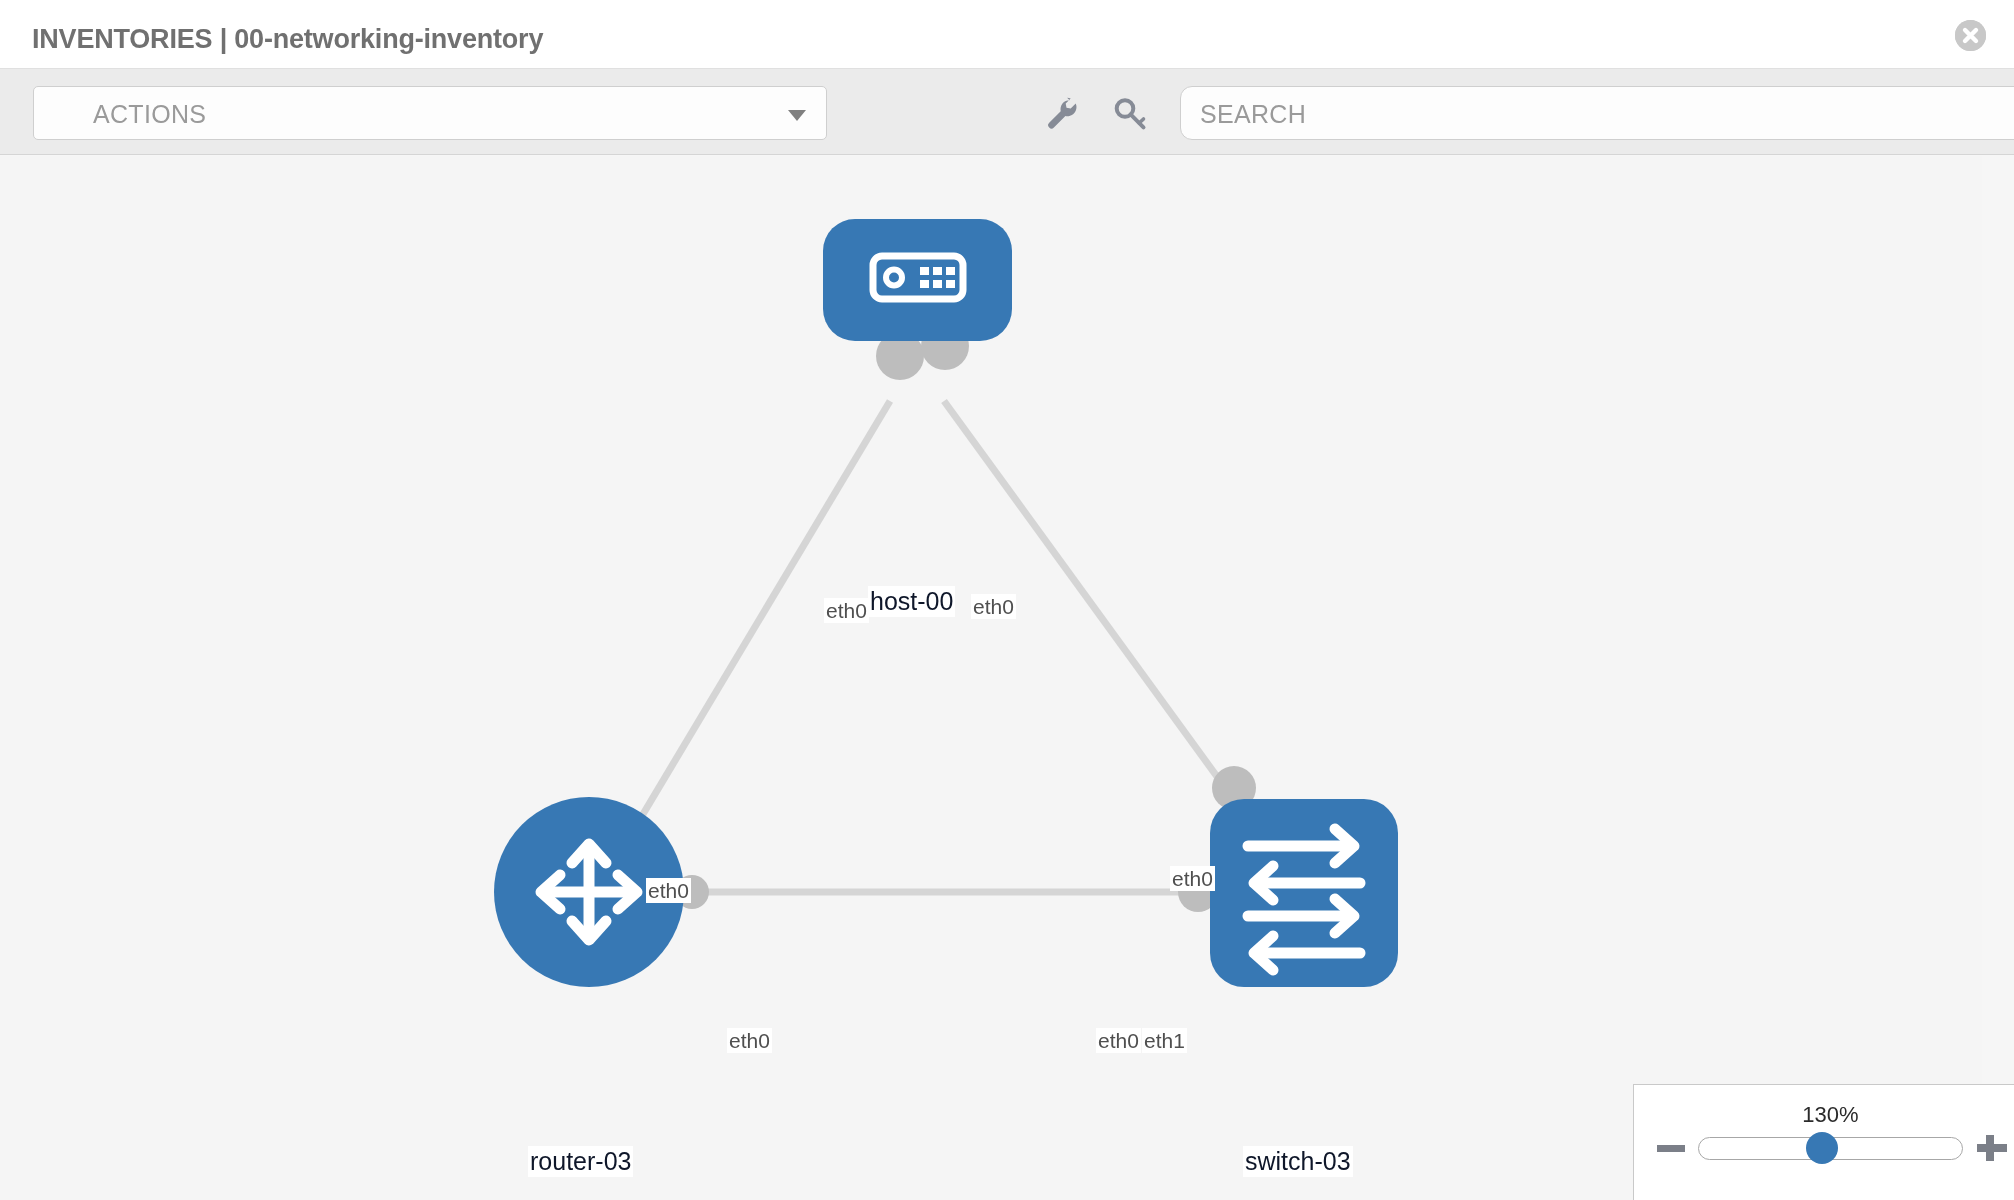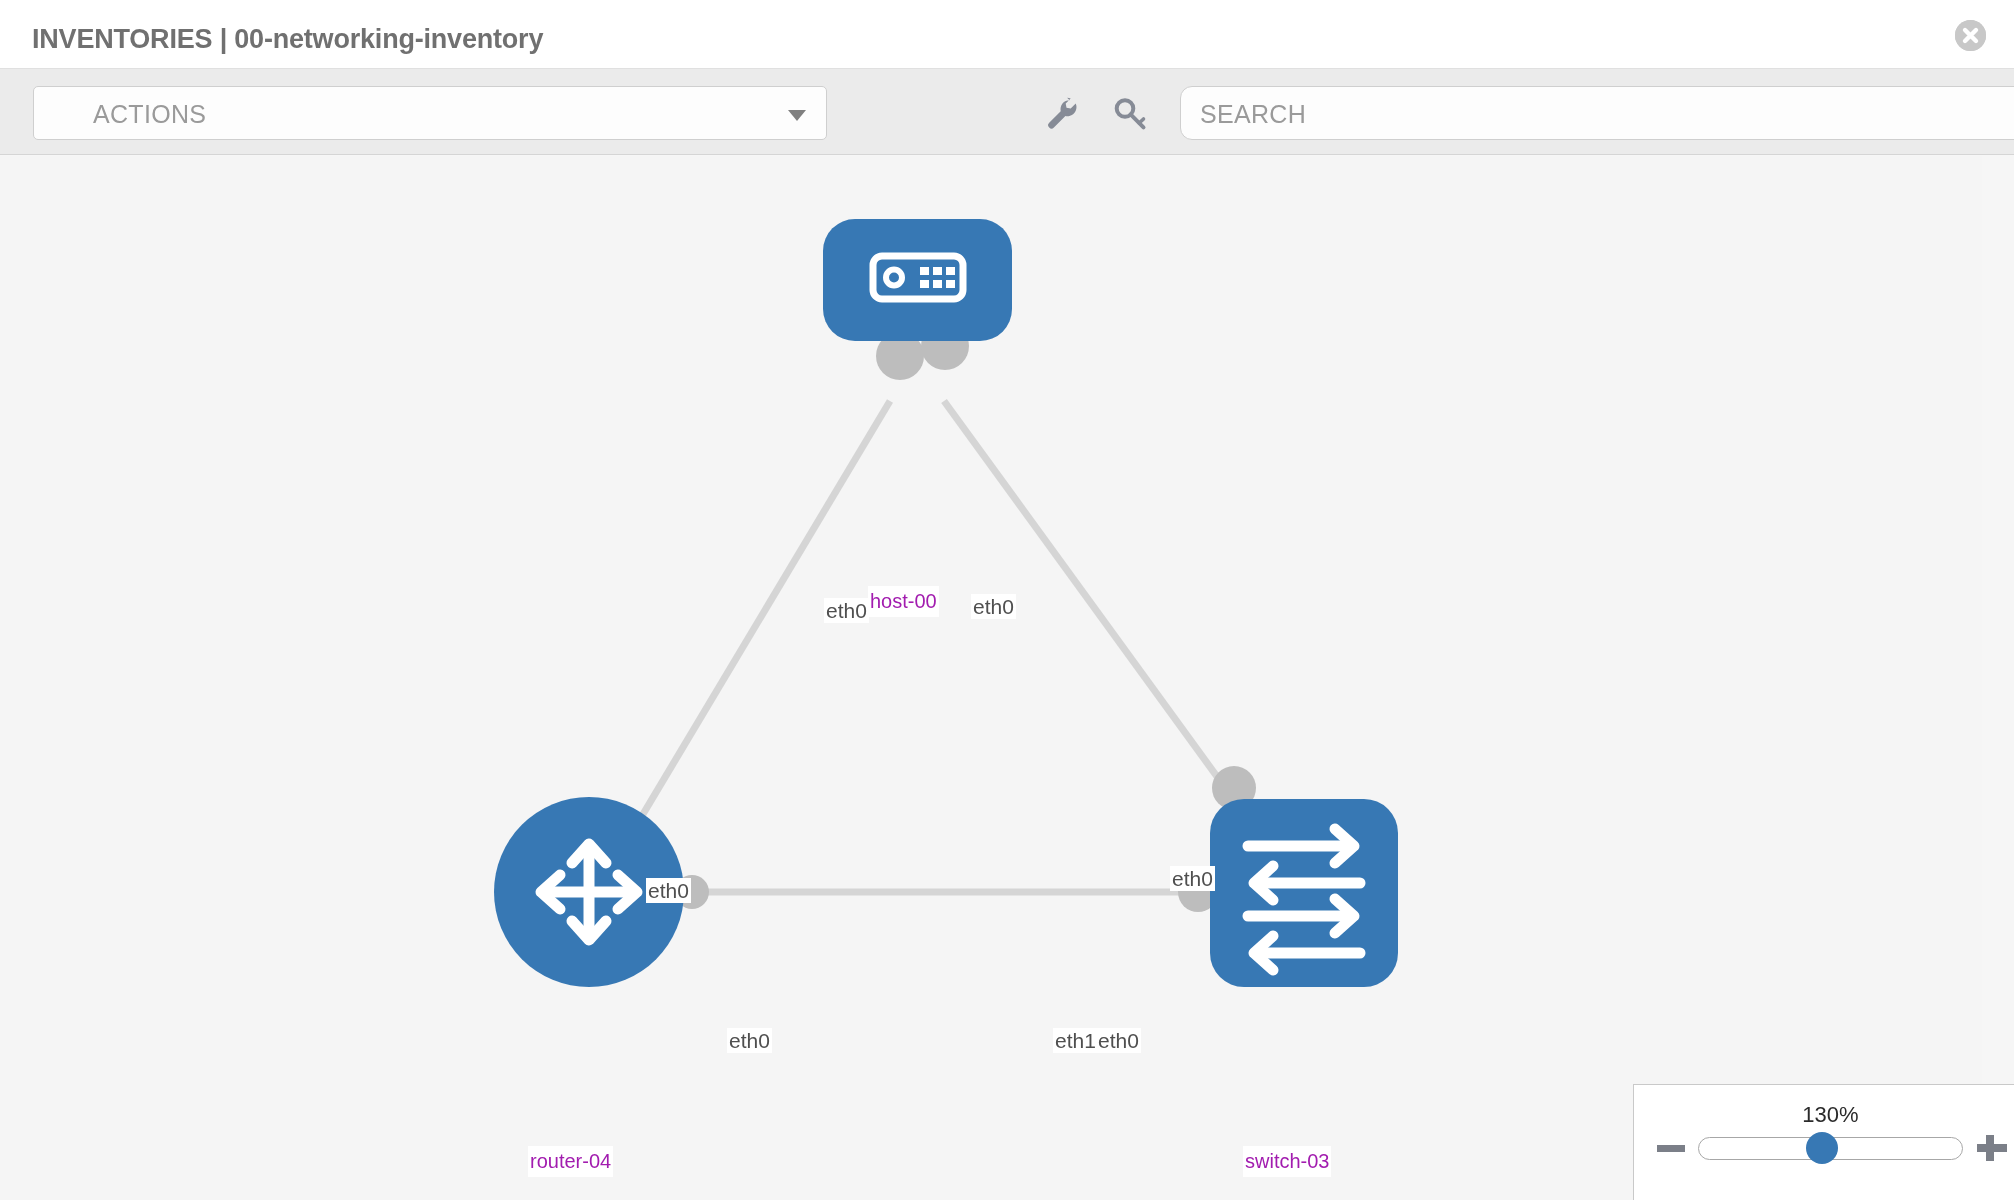--- a/index.html
+++ b/index.html
@@ -134,22 +134,22 @@
     overflow: hidden;
   }
   .canvas svg {
     position: absolute;
     left: 0; top: 0;
   }
 
   
   .node-label {
     position: absolute;
-    font-size: 20px;
-    color: #a21caf;
+    font-size: 25px;
+    color: #0f172a;
     background: #ffffff;
     white-space: nowrap;
     padding: 0 2px;
     line-height: 31px;
     text-align: right;
   }
   .edge-label {
     position: absolute;
     font-size: 21px;
     color: #4f4f4f;
@@ -322,24 +322,24 @@
         </g>
       </g>
     </svg>
 
     <div class="edge-label" style="left:824px; top:442px;">eth0</div>
     <div class="edge-label" style="left:971px; top:438px;">eth0</div>
     <div class="edge-label" style="left:646px; top:722px;">eth0</div>
     <div class="edge-label" style="left:1170px; top:710px;">eth0</div>
     <div class="edge-label" style="left:727px; top:872px;">eth0</div>
     <div class="edge-label" style="left:1096px; top:872px;">eth0</div>
-    <div class="edge-label" style="left:1053px; top:872px;">eth1</div>
+    <div class="edge-label" style="left:1142px; top:872px;">eth1</div>
 
     <div class="node-label" style="left:868px; top:430px;">host-00</div>
-    <div class="node-label" style="left:528px; top:990px;">router-04</div>
+    <div class="node-label" style="left:528px; top:990px;">router-03</div>
     <div class="node-label" style="left:1243px; top:990px;">switch-03</div>
   </div>
 
   <div class="zoom-panel">
     <div class="zoom-value">130%</div>
 
     <div class="zoom-minus">
       <span class="bar"></span>
     </div>
 

